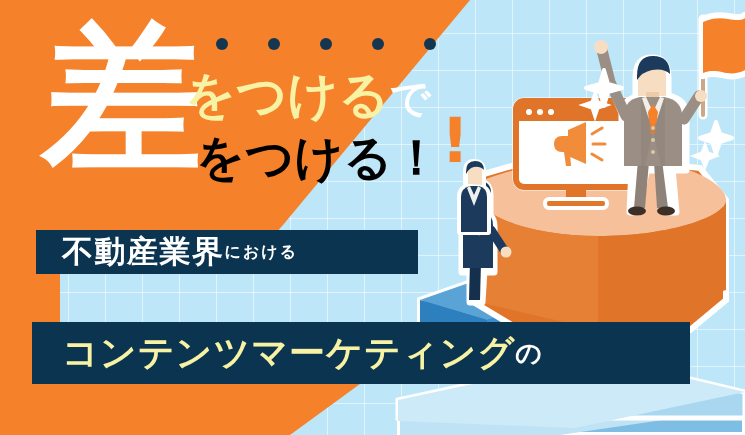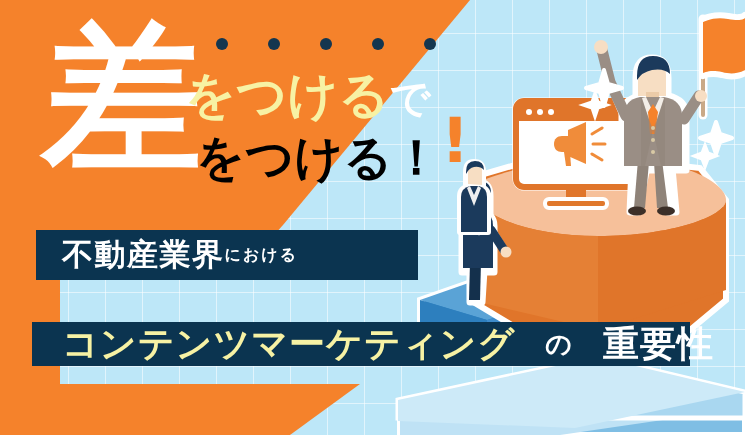--- a/index.html
+++ b/index.html
@@ -25,22 +25,22 @@
   .layer{position:absolute;left:0;top:0;width:745px;height:435px;}
 
   
   .tbox{
     position:absolute;
     background:#0B3450;
     display:flex;align-items:center;
     white-space:nowrap;
     z-index:40;
   }
-  #box-industry{left:36px;top:230px;width:356px;height:50px;padding-left:26px;}
-  #box-marketing{left:32px;top:322px;width:628px;height:44px;padding-left:30px;gap:30px;}
+  #box-industry{left:36px;top:230px;width:356px;height:44px;padding-left:26px;}
+  #box-marketing{left:32px;top:322px;width:628px;height:62px;padding-left:30px;}
   .seg-white{color:#ffffff;font-size:31px;font-weight:700;letter-spacing:1.5px;}
   .seg-white-sm{color:#ffffff;font-size:16px;font-weight:700;letter-spacing:2px;}
   .seg-yellow{color:#F7F2A4;font-size:36px;font-weight:700;letter-spacing:1px;
               text-shadow:1px 1px 0 #0B3450;}
   .seg-white-md{color:#ffffff;font-size:26px;font-weight:700;letter-spacing:1px;}
   .seg-white-lg{color:#ffffff;font-size:36px;font-weight:700;letter-spacing:1px;}
 
   
   #headline{position:absolute;z-index:45;left:0;top:0;width:745px;height:215px;}
   .kanji-sa{
@@ -248,16 +248,15 @@
   </div>
 
   <div class="tbox" id="box-industry">
     <span class="seg-white">不動産業界</span>
     <span class="seg-white-sm">における</span>
   </div>
 
   <div class="tbox" id="box-marketing">
     <span class="seg-yellow">コンテンツマーケティング</span>
     <span class="seg-white-md">の</span>
-    <span class="seg-white-lg">重要性</span>
   </div>
 
 </div>
 
 </body></html>

